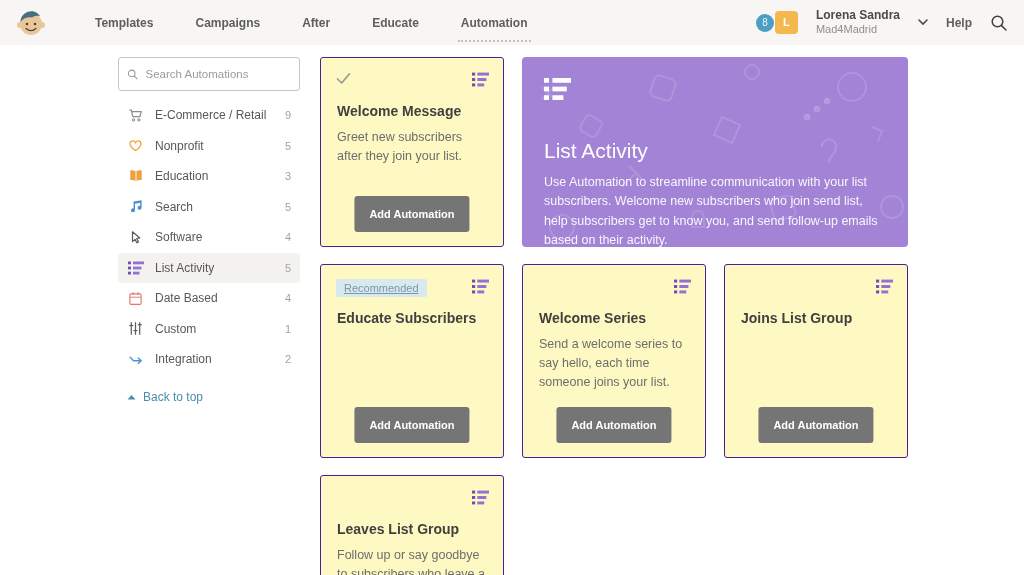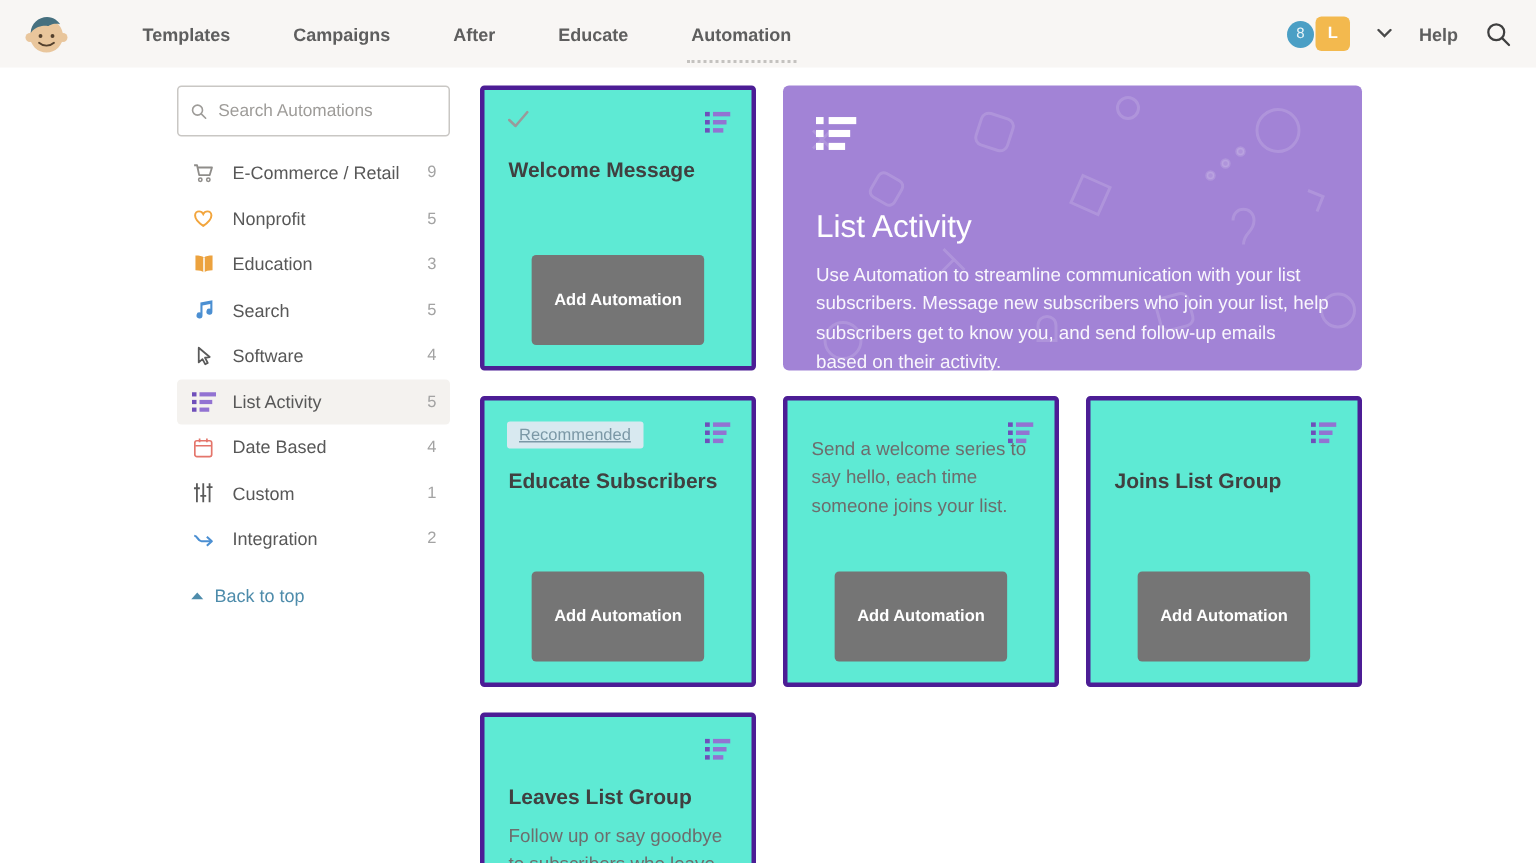--- a/index.html
+++ b/index.html
@@ -44,32 +44,32 @@
   .cat-icon { width:17px; display:flex; justify-content:center; margin-right:11px; }
   .cat-label { flex:1; font-size:12px; font-weight:normal; color:#585858; }
   .cat-count { font-size:11px; color:#a3a3a3; }
   .back-top { display:flex; align-items:center; gap:7px; margin-top:15px; padding-left:9px;
     font-size:12px; color:#4e8cab; cursor:pointer; }
 
   
   .main-grid { position:absolute; left:320px; top:57px; width:588px; display:grid;
     grid-template-columns:repeat(3, 184px); grid-template-rows:190px 194px 190px;
     column-gap:18px; row-gap:17px; }
-  .card { position:relative; background:#5eead4; border:3px solid #4c1d95; border-radius:3px;
+  .card { position:relative; background:#fef9c3; border:1px solid #4c1d95; border-radius:3px;
     padding:14px 16px; }
   .card-list-icon { position:absolute; top:14px; right:14px; }
   .card-check { position:absolute; top:13px; left:15px; }
   .card-title { font-size:14px; font-weight:bold; color:#404040; margin-top:31px; }
   .card-desc { font-size:12.5px; color:#6d6d6d; line-height:1.5; margin-top:9px; }
   .rec-badge { display:inline-block; background:#d8e9f0; color:#7b98a6; font-size:11px;
     padding:3px 8px; border-radius:2px; margin-top:0;text-decoration:underline; }
   .card .rec-badge { position:absolute; top:14px; left:15px; }
   .add-btn { position:absolute; bottom:14px; left:50%; transform:translateX(-50%);
     background:#757575; color:#fff; border:none; border-radius:3px; font-size:11px;
-    font-weight:bold; padding:24px 15px; cursor:pointer; white-space:nowrap;
+    font-weight:bold; padding:12px 15px; cursor:pointer; white-space:nowrap;
     font-family:"Liberation Sans", sans-serif; }
 
   
   .banner { grid-column:2 / 4; position:relative; background:#a283d6; border-radius:4px;
     padding:20px 22px; overflow:hidden; cursor:pointer; }
   .banner-pattern { position:absolute; inset:0; }
   .banner-content { position:relative; }
   .banner-title { color:#fff; font-size:21px; font-weight:normal; margin-top:34px; }
   .banner-desc { color:rgba(255,255,255,0.93); font-size:12.5px; line-height:1.55;
     margin-top:10px; max-width:360px; }
@@ -94,20 +94,24 @@
     <div class="nav-item">Campaigns</div>
     <div class="nav-item">After</div>
     <div class="nav-item">Educate</div>
     <div class="nav-item active">Automation</div>
   </div>
   <div class="header-right">
     <div class="badge-group">
       <div class="notif-circle">8</div>
       <div class="avatar-square">L</div>
     </div>
+    <div class="user-block">
+      <div class="user-name">Lorena Sandra</div>
+      <div class="user-org">Mad4Madrid</div>
+    </div>
     <div class="chev">
       <svg width="10" height="7" viewBox="0 0 10 7">
         <path d="M1 1l4 4 4-4" fill="none" stroke="#4a4a4a" stroke-width="1.6" stroke-linecap="round"></path>
       </svg>
     </div>
     <div class="help-link">Help</div>
     <div class="hdr-search">
       <svg width="18" height="18" viewBox="0 0 18 18">
         <circle cx="7.5" cy="7.5" r="5.3" fill="none" stroke="#3f3f3f" stroke-width="1.5"></circle>
         <line x1="11.6" y1="11.6" x2="16" y2="16" stroke="#3f3f3f" stroke-width="1.5" stroke-linecap="round"></line>
@@ -248,20 +252,21 @@
       <svg width="17" height="15" viewBox="0 0 16 14">
           <rect x="0" y="0.5" width="3" height="2.8" fill="#6f4fba"></rect>
           <rect x="5" y="0.5" width="11" height="2.8" fill="#9273d2"></rect>
           <rect x="0" y="5.6" width="3" height="2.8" fill="#6f4fba"></rect>
           <rect x="5" y="5.6" width="8.5" height="2.8" fill="#9273d2"></rect>
           <rect x="0" y="10.7" width="3" height="2.8" fill="#6f4fba"></rect>
           <rect x="5" y="10.7" width="6.5" height="2.8" fill="#9273d2"></rect>
         </svg>
     </span>
     <div class="card-title">Welcome Message</div>
+    <div class="card-desc">Greet new subscribers after they join your list.</div>
     <button class="add-btn">Add Automation</button>
   </div>
 
   <div class="banner">
     <svg class="banner-pattern" width="387" height="190" viewBox="0 0 387 190">
       <g fill="none" stroke="rgba(255,255,255,0.14)" stroke-width="2">
         <circle cx="40" cy="170" r="12"></circle>
         <circle cx="330" cy="30" r="14"></circle>
         <circle cx="370" cy="150" r="11"></circle>
         <rect x="130" y="20" width="22" height="22" rx="5" transform="rotate(18 141 31)"></rect>
@@ -282,21 +287,21 @@
     <div class="banner-content">
       <svg width="27" height="24" viewBox="0 0 16 14">
           <rect x="0" y="0.5" width="3" height="2.8" fill="#fff"></rect>
           <rect x="5" y="0.5" width="11" height="2.8" fill="#fff"></rect>
           <rect x="0" y="5.6" width="3" height="2.8" fill="#fff"></rect>
           <rect x="5" y="5.6" width="8.5" height="2.8" fill="#fff"></rect>
           <rect x="0" y="10.7" width="3" height="2.8" fill="#fff"></rect>
           <rect x="5" y="10.7" width="6.5" height="2.8" fill="#fff"></rect>
         </svg>
       <div class="banner-title">List Activity</div>
-      <div class="banner-desc">Use Automation to streamline communication with your list subscribers. Message new subscribers who join your list, help subscribers get to know you, and send follow-up emails based on their activity.</div>
+      <div class="banner-desc">Use Automation to streamline communication with your list subscribers. Welcome new subscribers who join send list, help subscribers get to know you, and send follow-up emails based on their activity.</div>
     </div>
   </div>
 
   <div class="card">
     <span class="rec-badge">Recommended</span>
     <span class="card-list-icon">
       <svg width="17" height="15" viewBox="0 0 16 14">
           <rect x="0" y="0.5" width="3" height="2.8" fill="#6f4fba"></rect>
           <rect x="5" y="0.5" width="11" height="2.8" fill="#9273d2"></rect>
           <rect x="0" y="5.6" width="3" height="2.8" fill="#6f4fba"></rect>
@@ -313,20 +318,21 @@
     <span class="card-list-icon">
       <svg width="17" height="15" viewBox="0 0 16 14">
           <rect x="0" y="0.5" width="3" height="2.8" fill="#6f4fba"></rect>
           <rect x="5" y="0.5" width="11" height="2.8" fill="#9273d2"></rect>
           <rect x="0" y="5.6" width="3" height="2.8" fill="#6f4fba"></rect>
           <rect x="5" y="5.6" width="8.5" height="2.8" fill="#9273d2"></rect>
           <rect x="0" y="10.7" width="3" height="2.8" fill="#6f4fba"></rect>
           <rect x="5" y="10.7" width="6.5" height="2.8" fill="#9273d2"></rect>
         </svg>
     </span>
+    <div class="card-title">Welcome Series</div>
     <div class="card-desc">Send a welcome series to say hello, each time someone joins your list.</div>
     <button class="add-btn">Add Automation</button>
   </div>
 
   <div class="card">
     <span class="card-list-icon">
       <svg width="17" height="15" viewBox="0 0 16 14">
           <rect x="0" y="0.5" width="3" height="2.8" fill="#6f4fba"></rect>
           <rect x="5" y="0.5" width="11" height="2.8" fill="#9273d2"></rect>
           <rect x="0" y="5.6" width="3" height="2.8" fill="#6f4fba"></rect>

